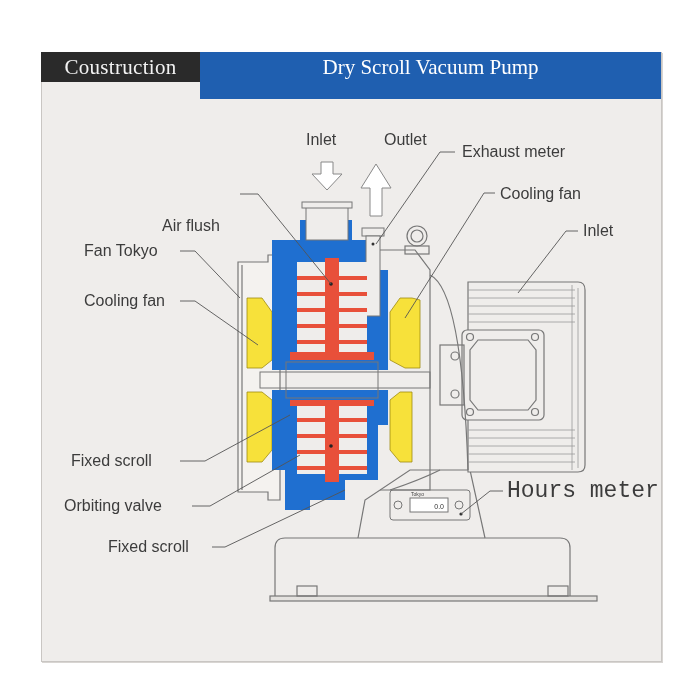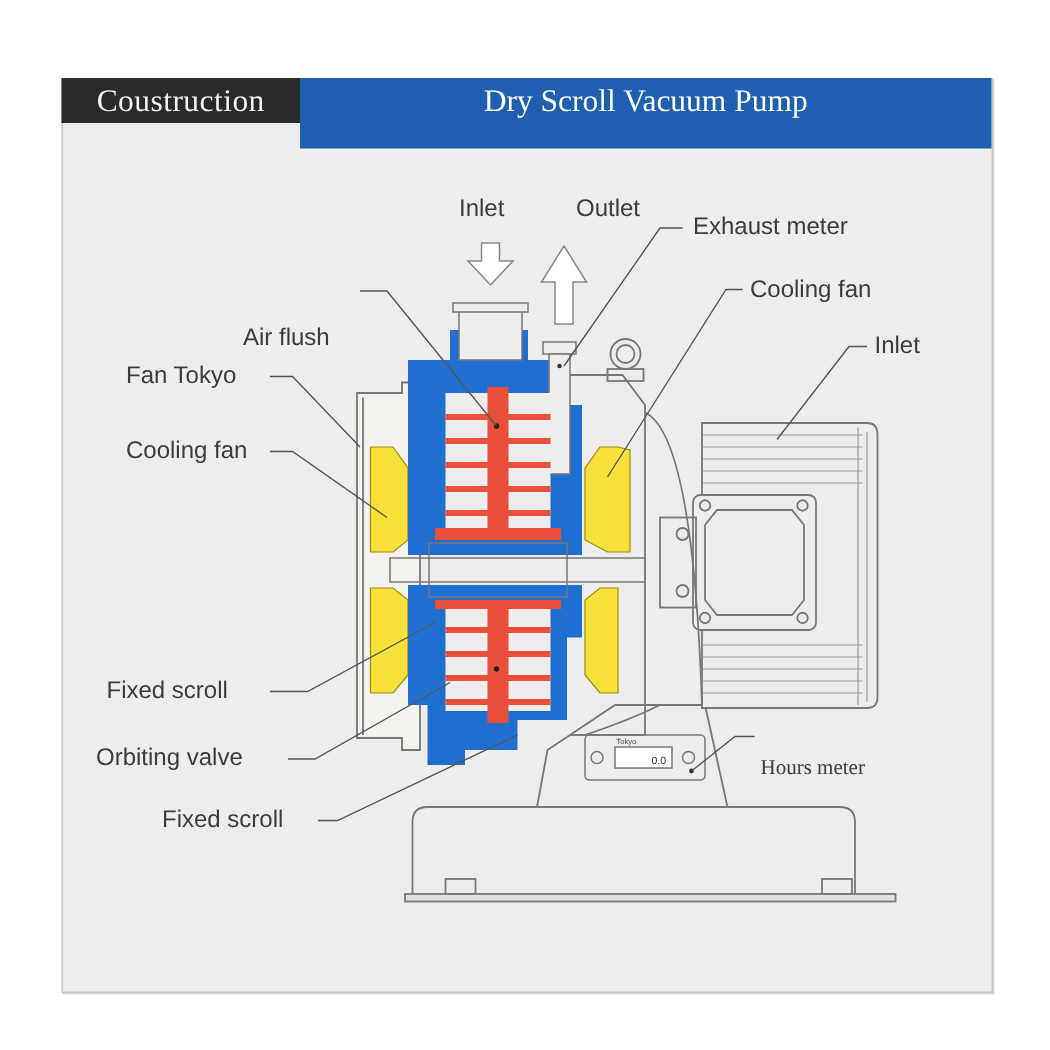--- a/index.html
+++ b/index.html
@@ -4,21 +4,21 @@
 <style>
   html, body { margin:0; padding:0; background:#ffffff; }
   body { width:700px; height:700px; position:relative; overflow:hidden; font-family:"Liberation Sans", sans-serif; }
   .panel { position:absolute; left:41px; top:52px; width:619px; height:608px; background:#efedeb; border:1px solid #c9c6c3; box-shadow:1px 1px 0 #d8d5d2; }
   .hdr-left { position:absolute; left:41px; top:52px; width:159px; height:30px; background:#2a2a2a; color:#f2f2f2;
     font-family:"Liberation Serif", serif; font-size:21px; line-height:30px; text-align:center; letter-spacing:0.3px; }
   .hdr-right { position:absolute; left:200px; top:52px; width:461px; height:47px; background:#1f5fb0; color:#ffffff;
     font-family:"Liberation Serif", serif; font-size:21px; line-height:30px; text-align:center; }
   svg.diagram { position:absolute; left:0; top:0; width:700px; height:700px; }
   .lbl { position:absolute; font-size:16px; color:#3c3c3c; white-space:nowrap; line-height:18px; }
-  .lbl.serif { font-family:Liberation Serif, serif; font-size:14px;margin-top:22px; }
+  .lbl.serif { font-family:Liberation Mono, monospace; font-size:23px; }
 </style>
 </head>
 <body>
 
 <div class="panel"></div>
 <div class="hdr-left">Coustruction</div>
 <div class="hdr-right">Dry Scroll Vacuum Pump</div>
 
 <svg class="diagram" viewBox="0 0 700 700">
   <g fill="none" stroke="#777" stroke-width="1.2">

